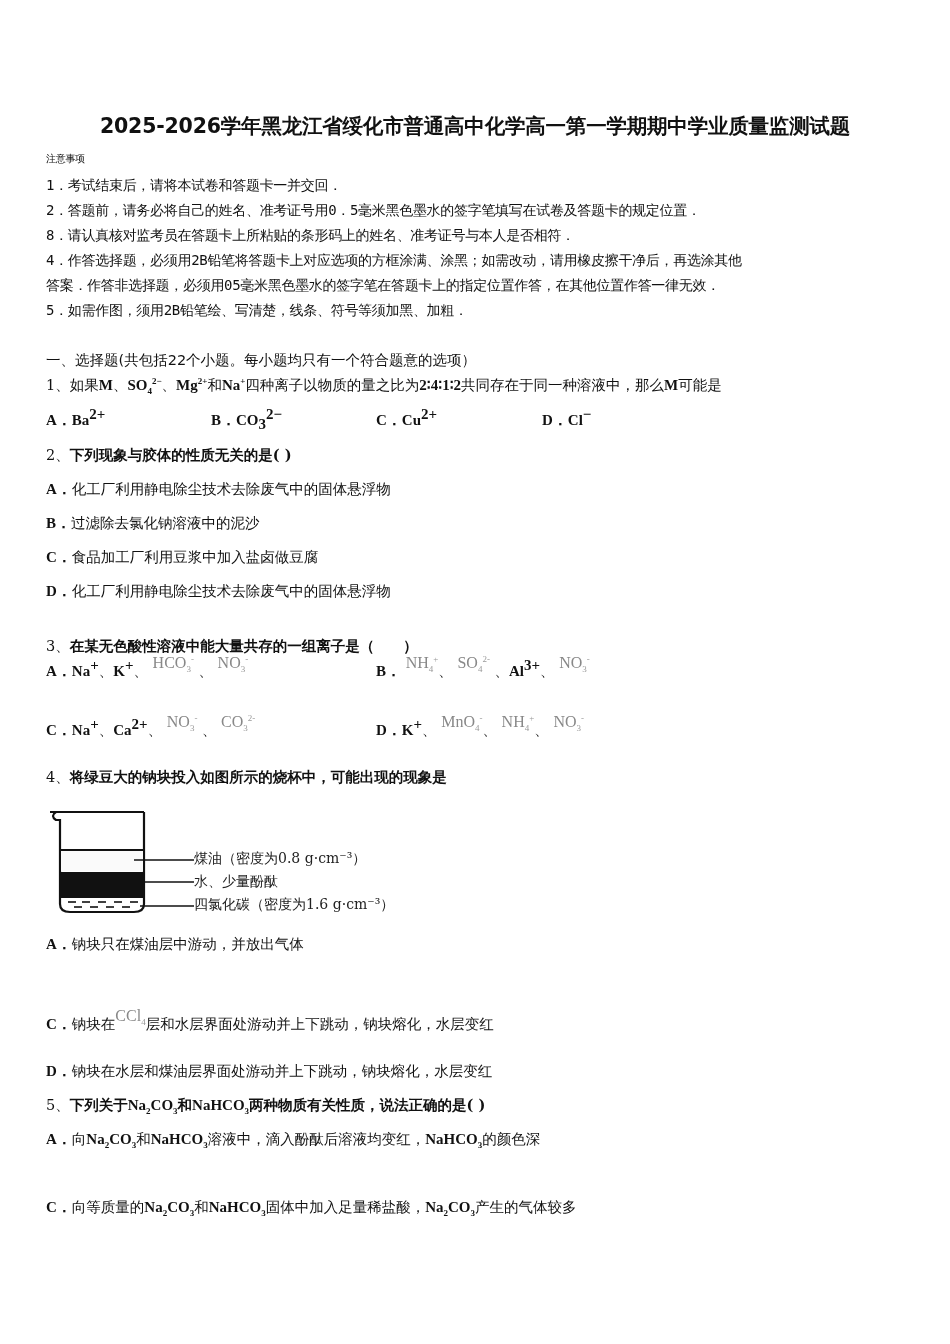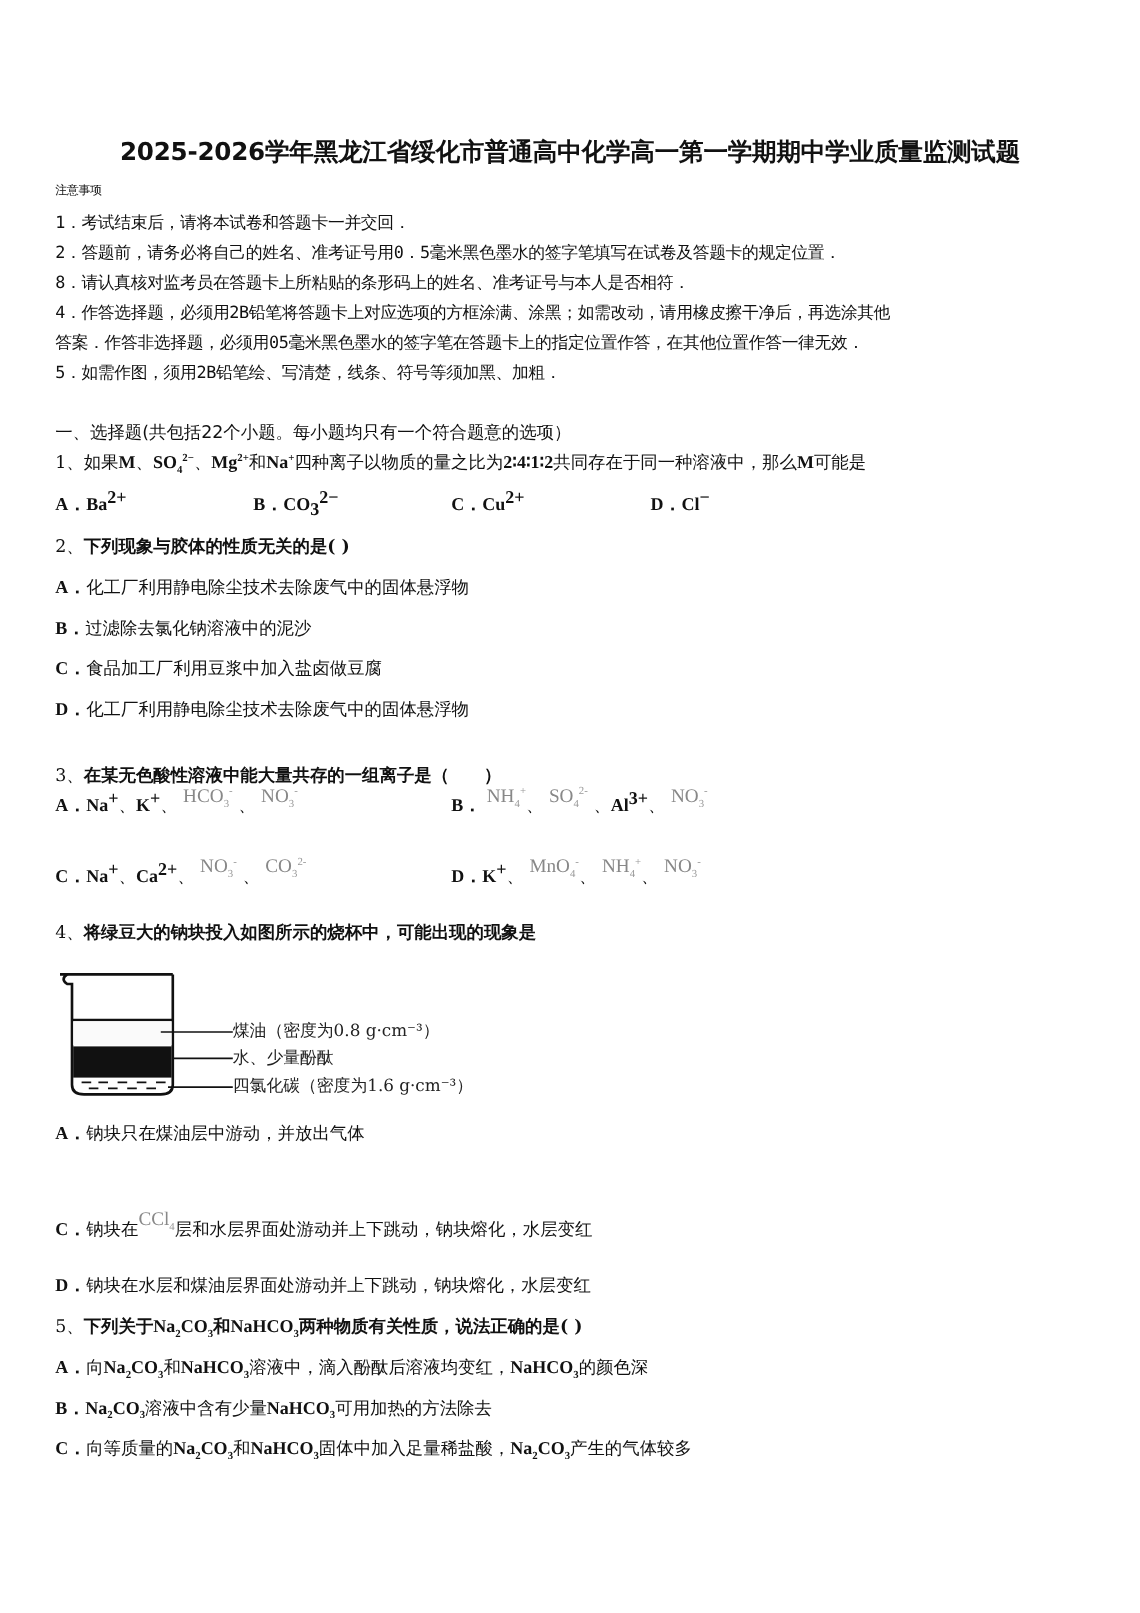--- a/index.html
+++ b/index.html
@@ -120,17 +120,16 @@
   </div>
 
   <div class="opt" style="left:46px;top:935px;"><span class="opt-letter">A．</span><span>钠块只在煤油层中游动，并放出气体</span></div>
   <div class="opt" style="left:46px;top:1015px;"><span class="opt-letter">C．</span><span>钠块在</span><span class="formula-img"><span>CCl</span><sub>4</sub></span><span>层和水层界面处游动并上下跳动，钠块熔化，水层变红</span></div>
   <div class="opt" style="left:46px;top:1062px;"><span class="opt-letter">D．</span><span>钠块在水层和煤油层界面处游动并上下跳动，钠块熔化，水层变红</span></div>
 
   <div class="line" style="top:1096px;"><span>5、</span><span class="b">下列关于</span><span class="chem"><span>Na</span><sub>2</sub><span>CO</span><sub>3</sub></span><span class="b">和</span><span class="chem"><span>NaHCO</span><sub>3</sub></span><span class="b">两种物质有关性质，说法正确的是( )</span></div>
 
   <div class="opt" style="left:46px;top:1130px;"><span class="opt-letter">A．</span><span>向</span><span class="chem"><span>Na</span><sub>2</sub><span>CO</span><sub>3</sub></span><span>和</span><span class="chem"><span>NaHCO</span><sub>3</sub></span><span>溶液中，滴入酚酞后溶液均变红，</span><span class="chem"><span>NaHCO</span><sub>3</sub></span><span>的颜色深</span></div>
 
-  <div class="opt" style="left:46px;top:1164px;"><span class="opt-letter">B．</span><span class="chem"><span>Na</span><sub>2</sub><span>CO</span><sub>3</sub></span><span>溶液中含有少量</span><span class="chem"><span>NaHCO</span><sub>3</sub></span><span>可用加热的方法除去</span></div>
 
   <div class="opt" style="left:46px;top:1198px;"><span class="opt-letter">C．</span><span>向等质量的</span><span class="chem"><span>Na</span><sub>2</sub><span>CO</span><sub>3</sub></span><span>和</span><span class="chem"><span>NaHCO</span><sub>3</sub></span><span>固体中加入足量稀盐酸，</span><span class="chem"><span>Na</span><sub>2</sub><span>CO</span><sub>3</sub></span><span>产生的气体较多</span></div>
 
 </div>
 
 </body></html>

